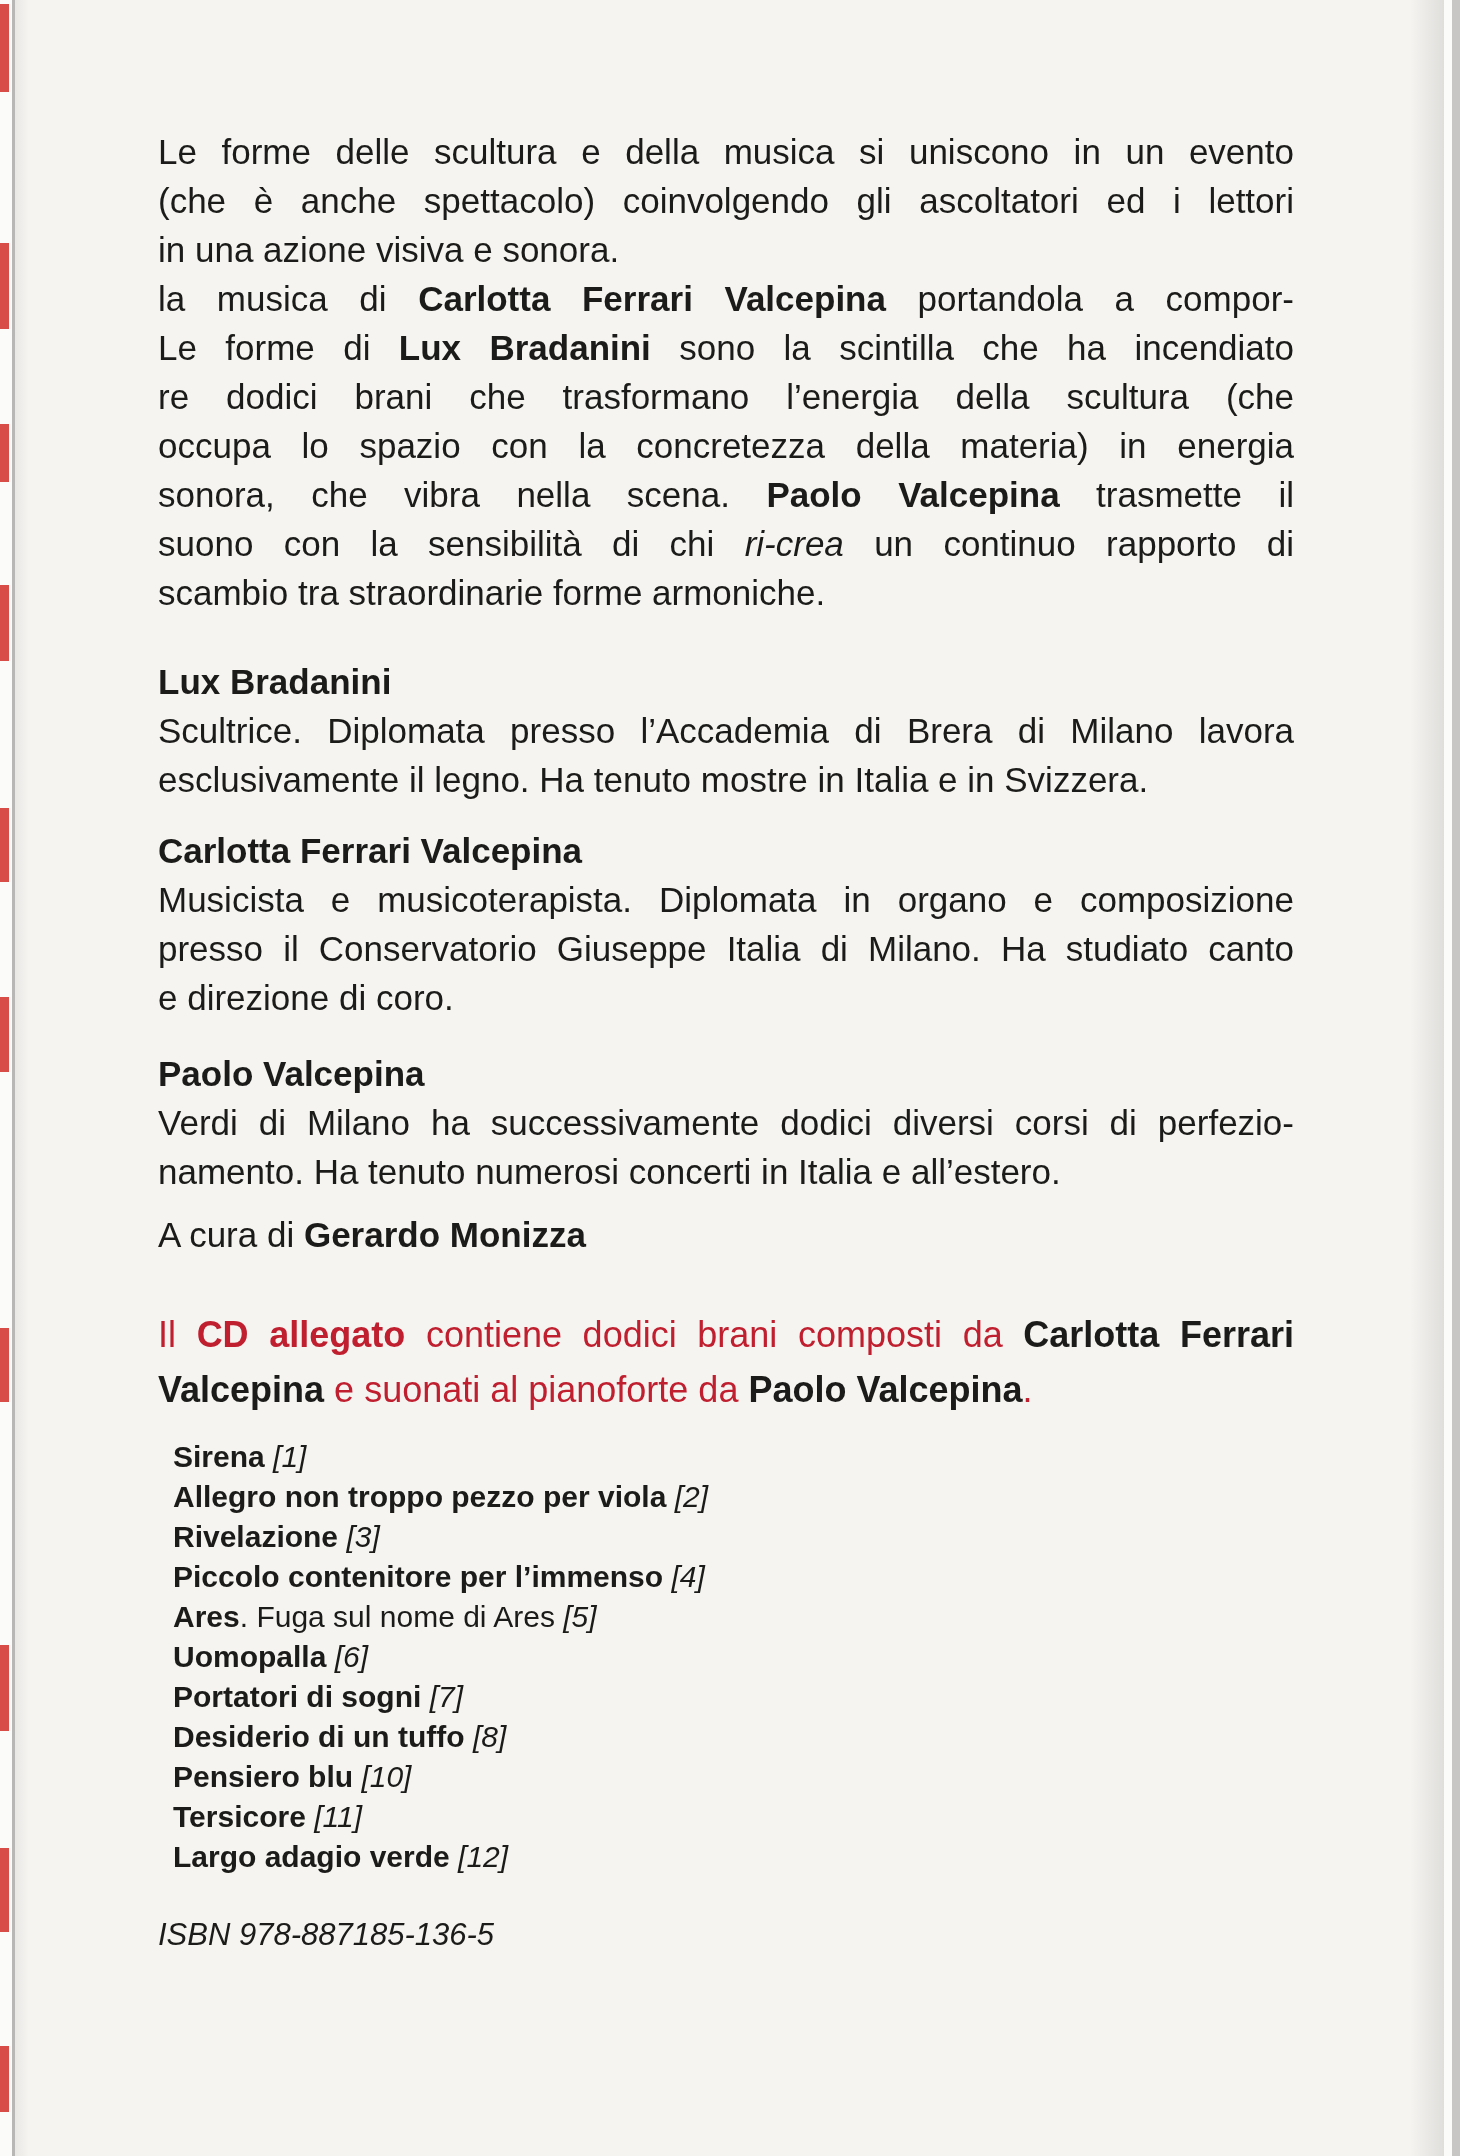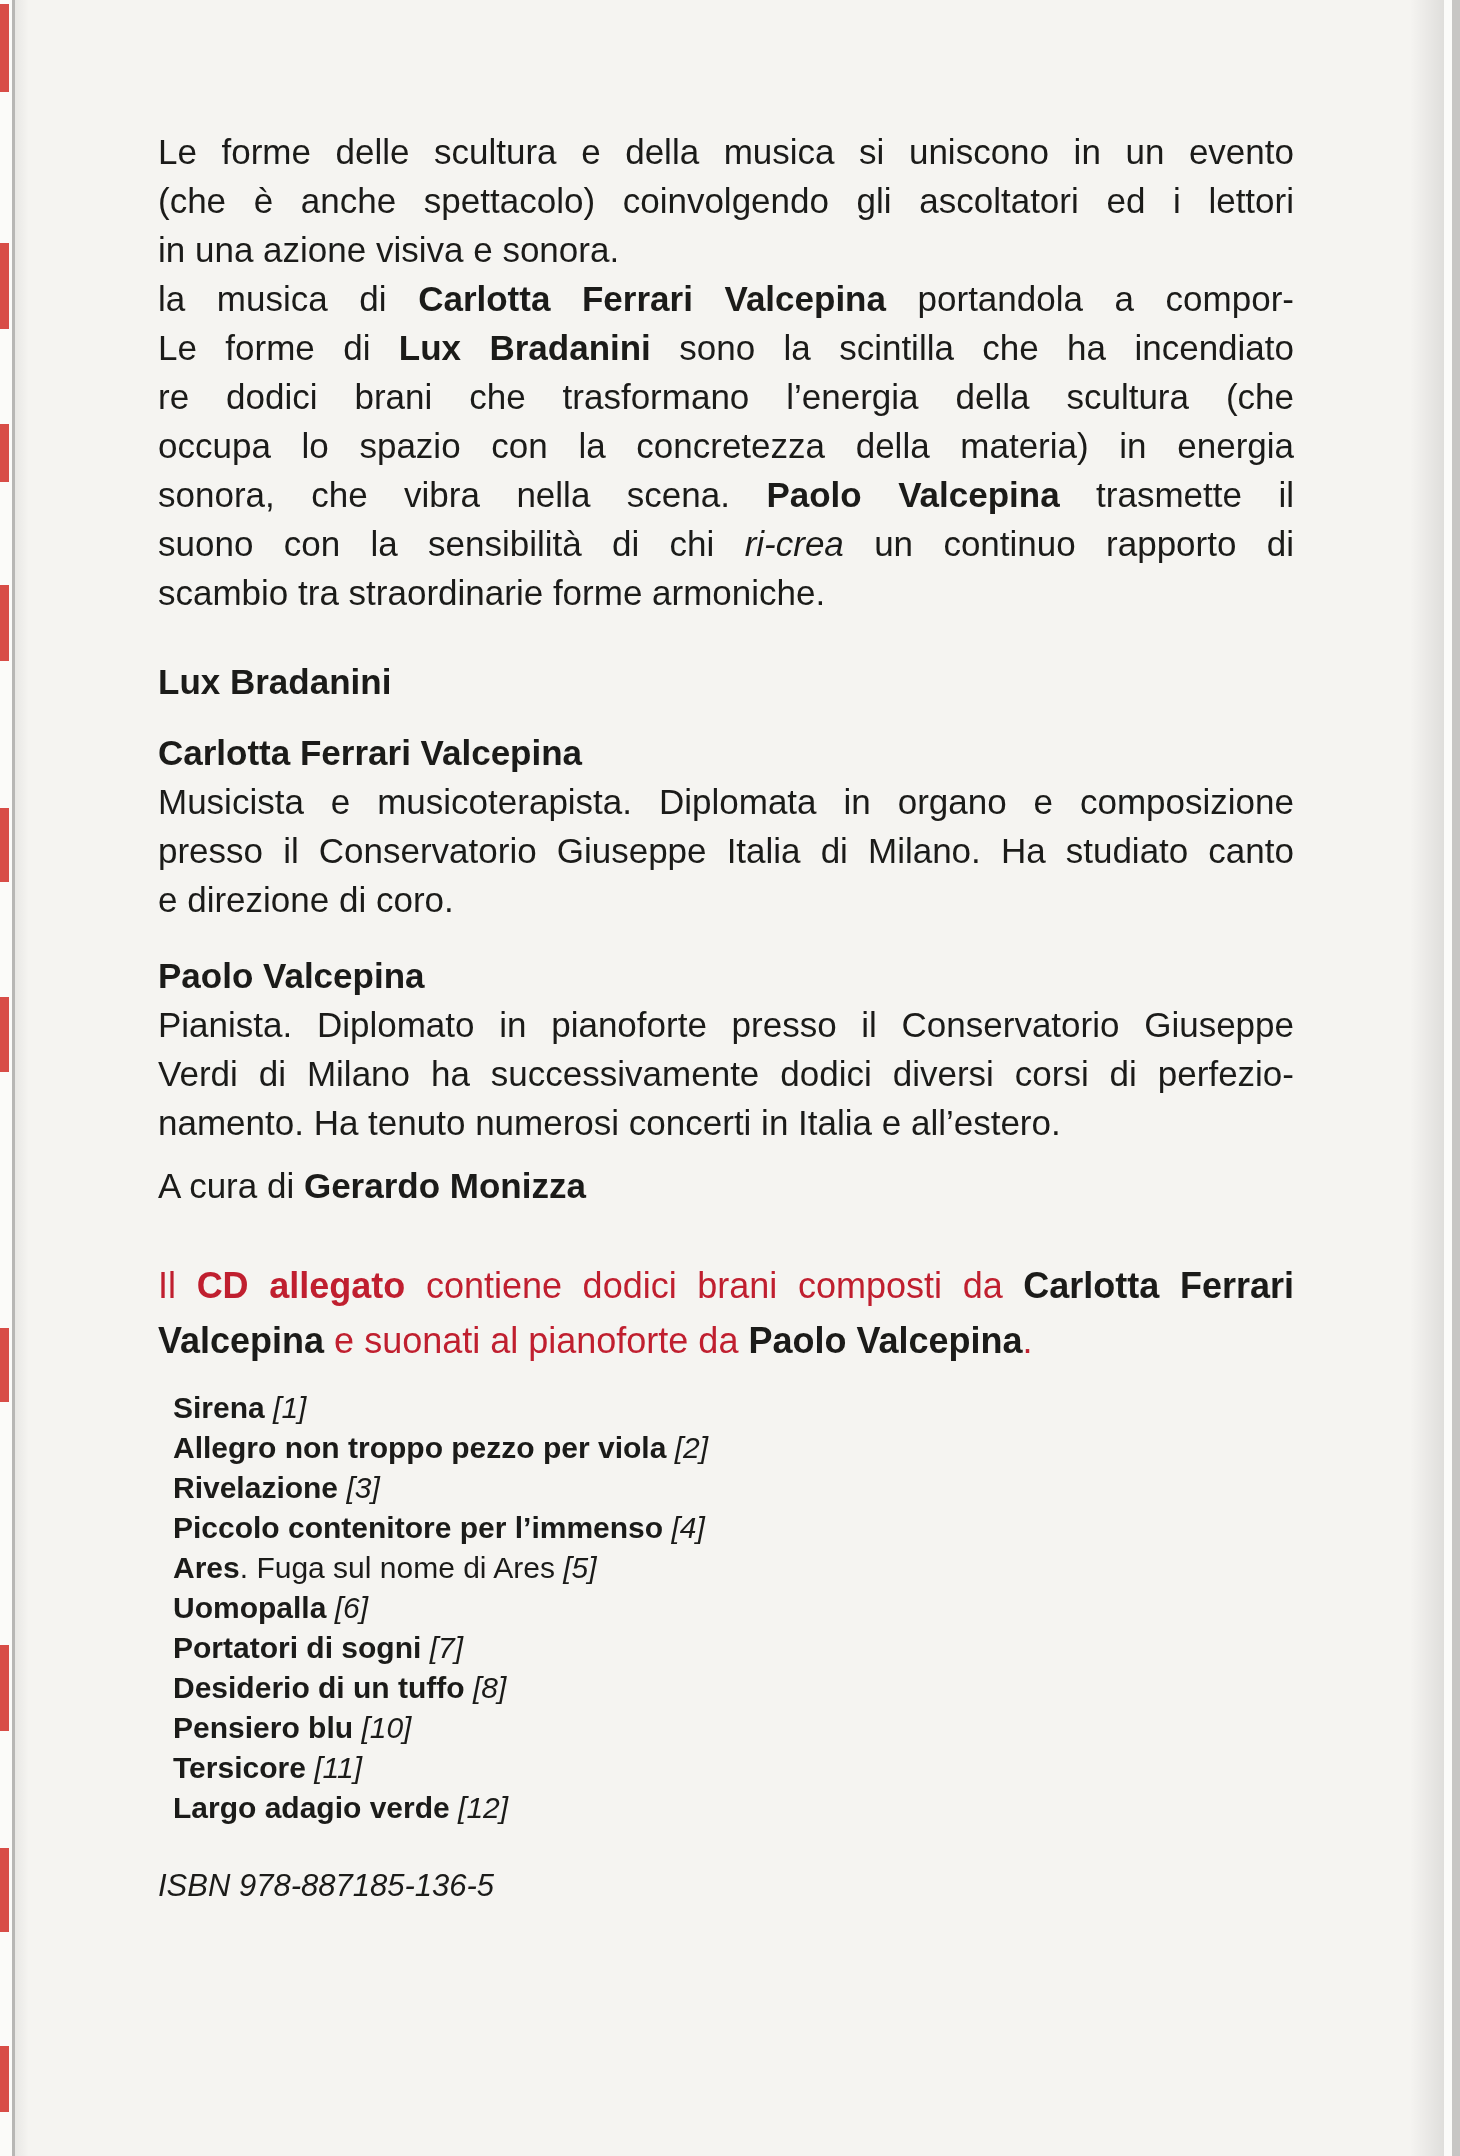--- a/index.html
+++ b/index.html
@@ -70,33 +70,36 @@
       <div class="line just" data-name="text-line"><span data-name="text-segment">Le forme di </span><span class="bold" data-name="text-segment">Lux Bradanini</span><span data-name="text-segment"> sono la scintilla che ha incendiato</span></div>
       <div class="line just" data-name="text-line"><span data-name="text-segment">re dodici brani che trasformano l’energia della scultura (che</span></div>
       <div class="line just" data-name="text-line"><span data-name="text-segment">occupa lo spazio con la concretezza della materia) in energia</span></div>
       <div class="line just" data-name="text-line"><span data-name="text-segment">sonora, che vibra nella scena. </span><span class="bold" data-name="text-segment">Paolo Valcepina</span><span data-name="text-segment"> trasmette il</span></div>
       <div class="line just" data-name="text-line"><span data-name="text-segment">suono con la sensibilità di chi </span><span class="italic" data-name="text-segment">ri-crea</span><span data-name="text-segment"> un continuo rapporto di</span></div>
       <div class="line" data-name="text-line"><span data-name="text-segment">scambio tra straordinarie forme armoniche.</span></div>
     </div>
     <div class="block k-heading" data-name="heading-lux-bradanini">
       <div class="line" data-name="text-line"><span class="bold" data-name="text-segment">Lux Bradanini</span></div>
     </div>
+    <div class="block k-para" data-name="bio-lux-bradanini">
+      <div class="line just" data-name="text-line"><span data-name="text-segment">Scultrice. Diplomata presso l’Accademia di Brera di Milano lavora</span></div>
+      <div class="line" data-name="text-line"><span data-name="text-segment">esclusivamente il legno. Ha tenuto mostre in Italia e in Svizzera.</span></div>
+    </div>
     <div class="block k-heading" data-name="heading-carlotta-ferrari-valcepina">
       <div class="line" data-name="text-line"><span class="bold" data-name="text-segment">Carlotta Ferrari Valcepina</span></div>
     </div>
     <div class="block k-para" data-name="bio-carlotta-ferrari-valcepina">
       <div class="line just" data-name="text-line"><span data-name="text-segment">Musicista e musicoterapista. Diplomata in organo e composizione</span></div>
       <div class="line just" data-name="text-line"><span data-name="text-segment">presso il Conservatorio Giuseppe Italia di Milano. Ha studiato canto</span></div>
       <div class="line" data-name="text-line"><span data-name="text-segment">e direzione di coro.</span></div>
     </div>
     <div class="block k-heading" data-name="heading-paolo-valcepina">
       <div class="line" data-name="text-line"><span class="bold" data-name="text-segment">Paolo Valcepina</span></div>
     </div>
     <div class="block k-para" data-name="bio-paolo-valcepina">
-      <div class="line just" data-name="text-line"><span data-name="text-segment">Pianista. Diplomato in pianoforte presso il Conservatorio Giuseppe</span></div>
       <div class="line just" data-name="text-line"><span data-name="text-segment">Verdi di Milano ha successivamente dodici diversi corsi di perfezio-</span></div>
       <div class="line" data-name="text-line"><span data-name="text-segment">namento. Ha tenuto numerosi concerti in Italia e all’estero.</span></div>
     </div>
     <div class="block k-para" data-name="curator-line">
       <div class="line" data-name="text-line"><span data-name="text-segment">A cura di </span><span class="bold" data-name="text-segment">Gerardo Monizza</span></div>
     </div>
     <div class="block k-cd" data-name="cd-note">
       <div class="line just" data-name="text-line"><span class="red" data-name="text-segment">Il </span><span class="bold red" data-name="text-segment">CD allegato</span><span class="red" data-name="text-segment"> contiene dodici brani composti da </span><span class="bold" data-name="text-segment">Carlotta Ferrari</span></div>
       <div class="line" data-name="text-line"><span class="bold" data-name="text-segment">Valcepina</span><span class="red" data-name="text-segment"> e suonati al pianoforte da </span><span class="bold" data-name="text-segment">Paolo Valcepina</span><span class="red" data-name="text-segment">.</span></div>
     </div>

